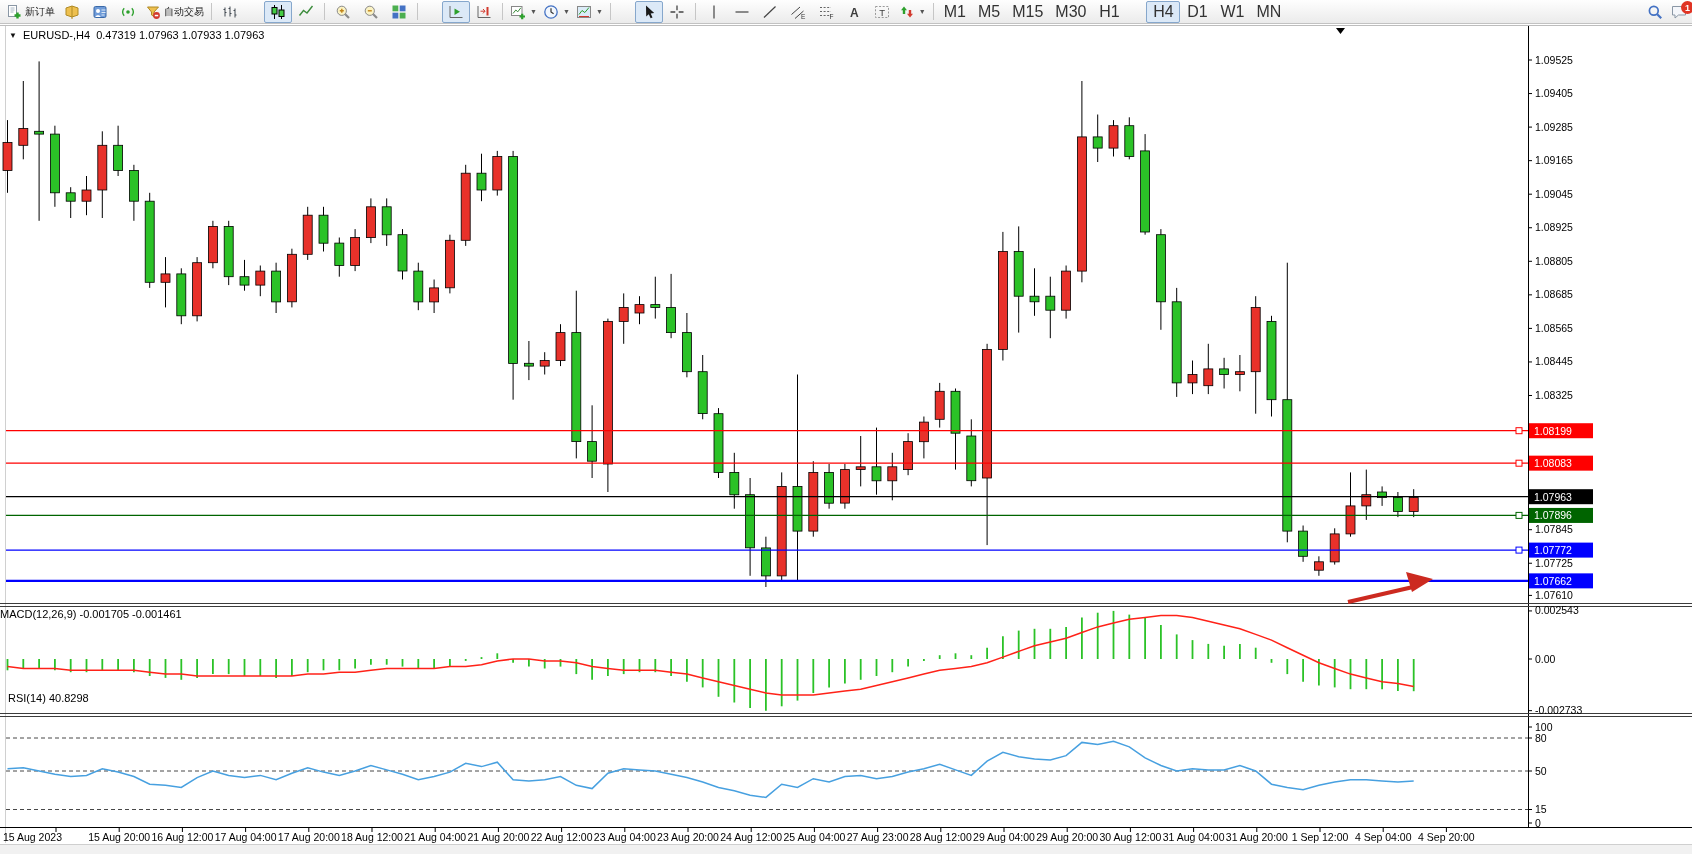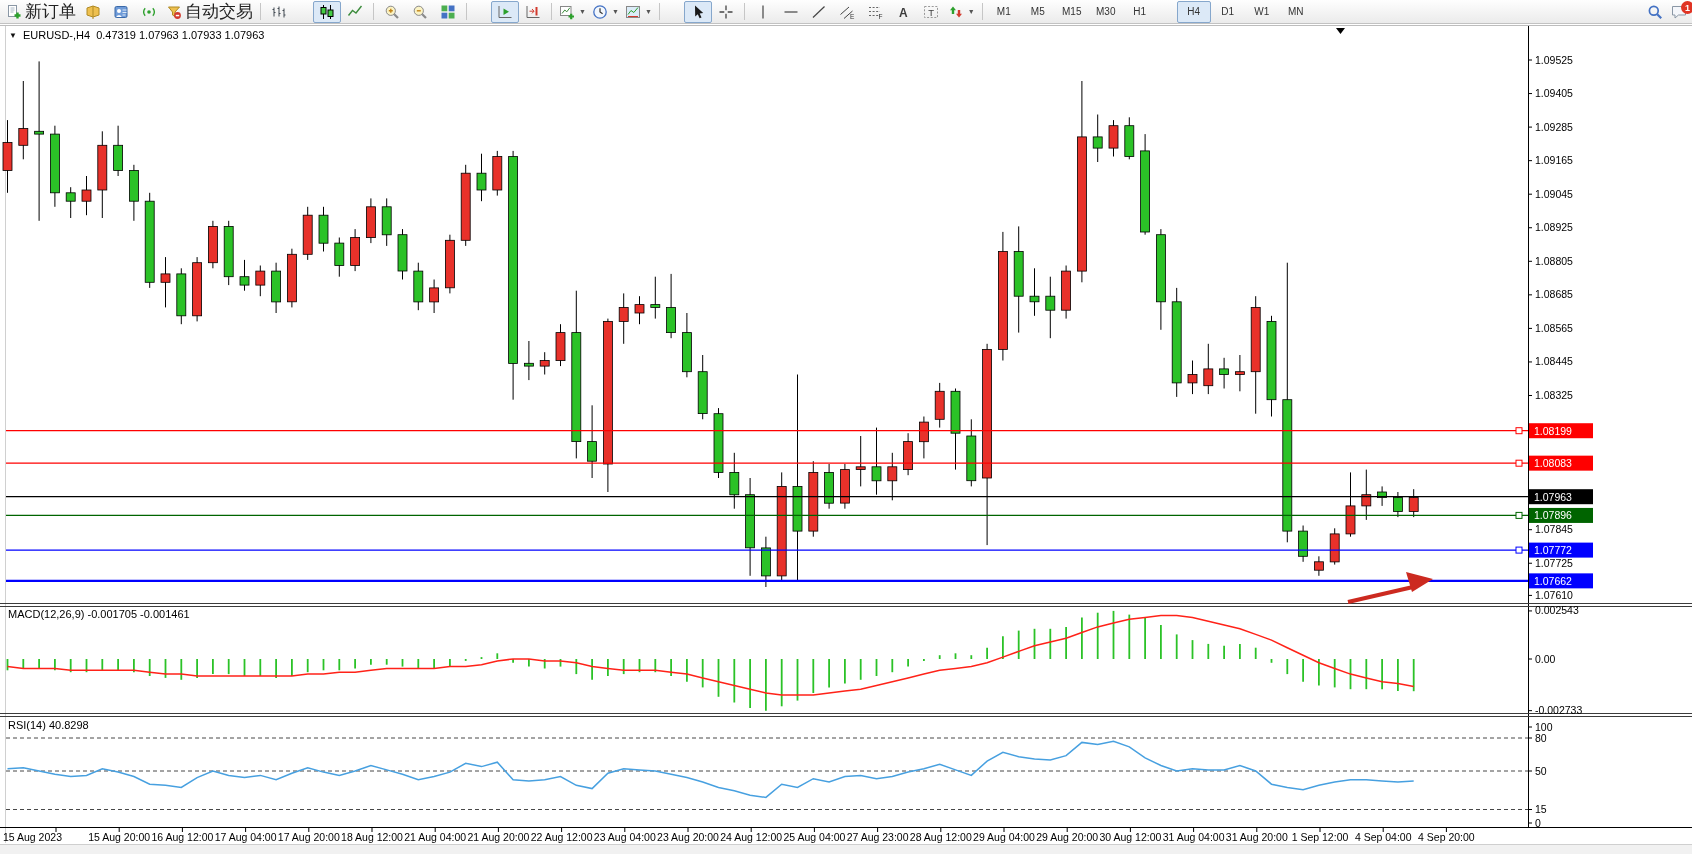--- a/index.html
+++ b/index.html
@@ -1,32 +1,32 @@
 <!DOCTYPE html>
 <html><head>
 <meta charset="utf-8">
 <style>
   html,body{margin:0;padding:0;}
   body{width:1692px;height:854px;background:#fff;font-family:"Liberation Sans","DejaVu Sans",sans-serif;overflow:hidden;position:relative;}
   .toolbar{position:absolute;top:0;left:0;width:1692px;height:24px;background:linear-gradient(#fefefe,#ebebeb);border-bottom:1px solid #c2c2c2;display:flex;align-items:center;padding-left:3px;z-index:10;box-sizing:border-box;}
   .tb-btn{height:20px;min-width:22px;display:flex;align-items:center;justify-content:center;gap:3px;padding:0 2px;border:1px solid transparent;border-radius:2px;color:#222;cursor:pointer;flex:0 0 auto;}
   .tb-btn.active{background:#dce9f7;border-color:#86a7cc;margin-left:20px;}
-  .tb-btn .lbl{font-size:17px;white-space:nowrap;}
-  .tb-btn.tf{font-size:10px;color:#333;padding:0 5px;}
+  .tb-btn .lbl{font-size:10px;white-space:nowrap;}
+  .tb-btn.tf{font-size:16px;color:#333;padding:0 5px;}
   .tb-caret{font-size:7px;color:#555;margin-left:1px;}
   .tb-sep{width:1px;height:17px;background:#c6c6c6;margin:0 4px;flex:0 0 auto;}
   .tb-right{position:absolute;right:5px;top:1px;display:flex;gap:8px;align-items:center;height:22px;}
   .badge-wrap{position:relative;display:flex;}
   .badge{position:absolute;top:-3px;right:-7px;background:#e03424;color:#fff;font-size:9px;width:13px;height:13px;border-radius:50%;display:flex;align-items:center;justify-content:center;font-weight:bold;}
   svg#chart-svg{position:absolute;left:0;top:0;z-index:1;}
   .overlay-label{position:absolute;font-size:11px;color:#000;z-index:3;white-space:nowrap;}
   #chart-title{left:9px;top:29px;display:flex;gap:6px;align-items:center;}
   #chart-title .dd{font-size:8px;color:#111;}
-  #macd-label{left:8px;top:608px;}
-  #rsi-label{left:8px;top:719px;}
+  #macd-label{left:0;top:608px;}
+  #rsi-label{left:8px;top:692px;}
   .scrollbar{position:absolute;left:0;top:844px;width:1692px;height:10px;background:#f1f1f1;border-top:1px solid #cfcfcf;z-index:2;box-sizing:border-box;}
 </style>
 </head>
 <body>
 
 <div class="toolbar" id="toolbar">
     <div class="tb-btn">
       <span style="display: flex;">
         <svg width="16" height="16" viewBox="0 0 16 16">
           <rect x="2.5" y="1.5" width="8" height="11" fill="#fff" stroke="#8a97a5"></rect>

